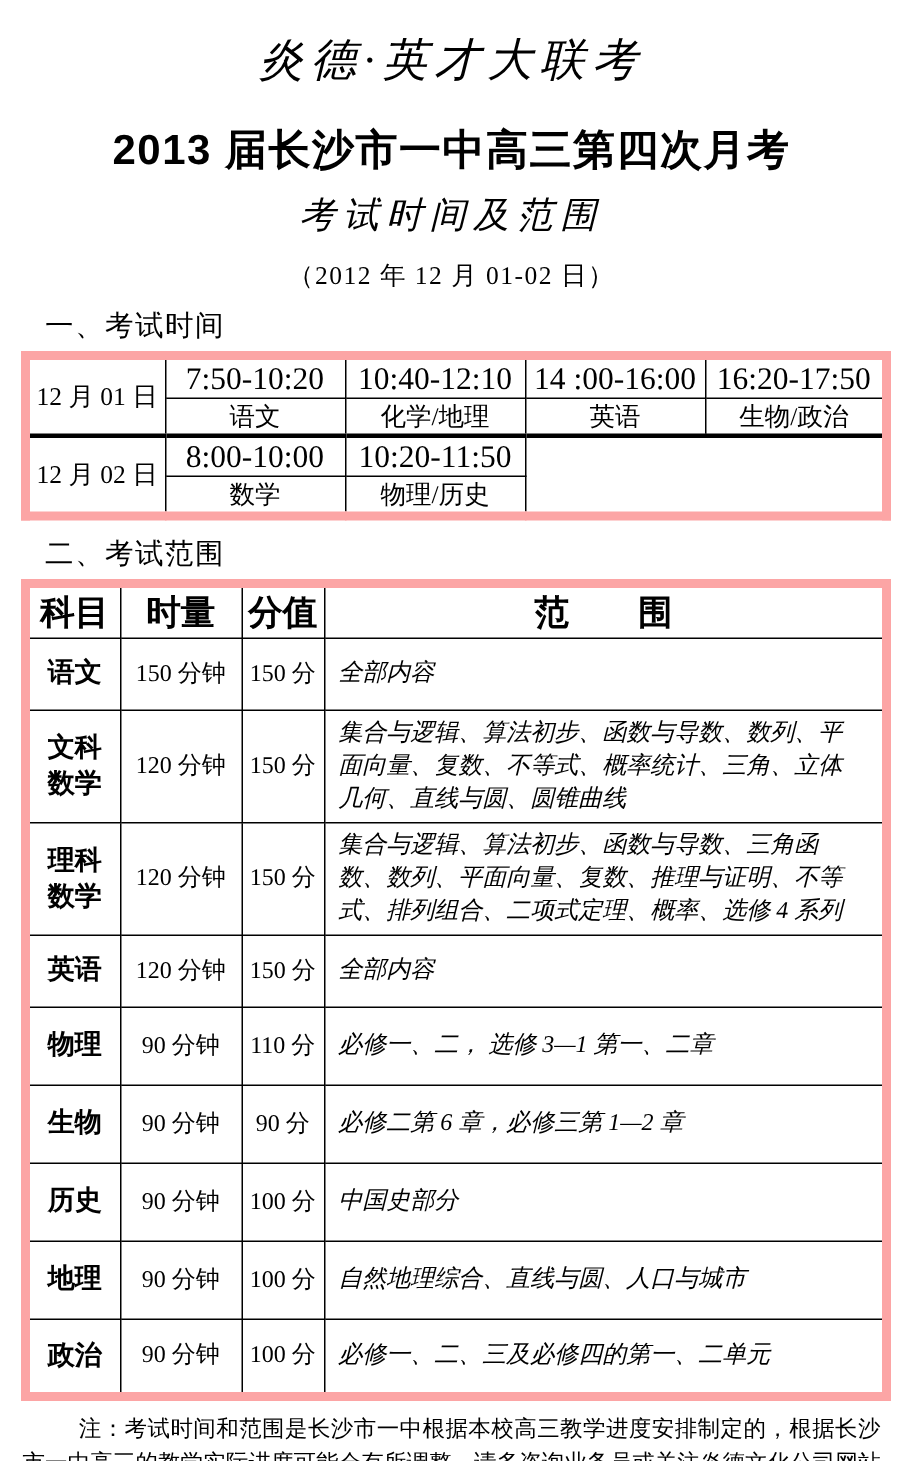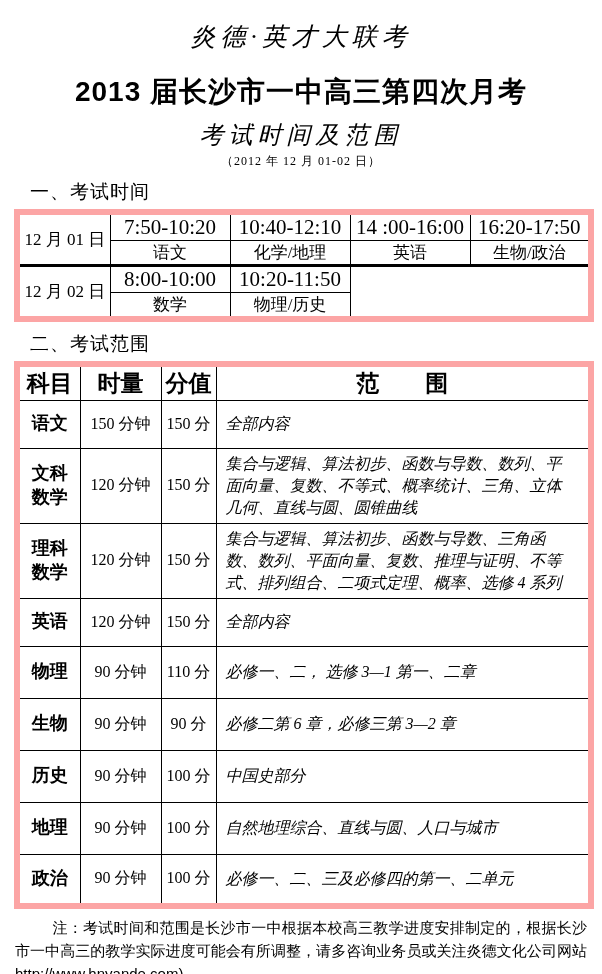--- a/index.html
+++ b/index.html
@@ -1,24 +1,24 @@
 <!DOCTYPE html>
 <html><head>
 <meta charset="utf-8">
 <style>
   * { box-sizing: border-box; margin: 0; padding: 0; }
   html, body { width: 602px; height: 974px; background: #ffffff; color: #000000; overflow: hidden; }
   body { font-family: "Liberation Serif", "DejaVu Serif", serif; }
   .page { width: 602px; height: 974px; padding: 16px 14px 0 14px; }
 
-  .brand   { text-align: center; font-size: 25px; font-style: italic; letter-spacing: 5px; margin-top: 4px; }
+  .brand   { text-align: center; font-size: 30px; font-style: italic; letter-spacing: 5px; margin-top: 4px; }
   .title   { text-align: center; font-size: 28px; font-weight: bold; letter-spacing: 1px;
              font-family: "Liberation Sans", "DejaVu Sans", sans-serif; margin-top: 20px; }
   .subtitle{ text-align: center; font-size: 24px; font-style: italic; letter-spacing: 5px; margin-top: 8px; }
-  .dateline{ text-align: center; font-size: 12px; margin-top: 2px; letter-spacing: 1px; }
+  .dateline{ text-align: center; font-size: 17px; margin-top: 13px; letter-spacing: 1px; }
 
   .sec-heading { font-size: 19px; margin: 9px 0 4px 16px; letter-spacing: 1px; }
 
   table { border-collapse: collapse; table-layout: fixed; width: 574px; }
   table { border: 6px solid #fca5a5; }
   td, th { border: 1px solid #000; overflow: hidden; }
 
   
   .t1 td { text-align: center; vertical-align: middle; font-size: 17px; }
   .t1 .time { font-size: 21px; }
@@ -125,21 +125,21 @@
     <tr style="height:52px">
       <td class="subj">物理</td>
       <td class="dur">90 分钟</td>
       <td class="score">110 分</td>
       <td class="scope">必修一、二， 选修 3—1 第一、二章</td>
     </tr>
     <tr style="height:52px">
       <td class="subj">生物</td>
       <td class="dur">90 分钟</td>
       <td class="score">90 分</td>
-      <td class="scope">必修二第 6 章，必修三第 3—2 章</td>
+      <td class="scope">必修二第 6 章，必修三第 1—2 章</td>
     </tr>
     <tr style="height:52px">
       <td class="subj">历史</td>
       <td class="dur">90 分钟</td>
       <td class="score">100 分</td>
       <td class="scope">中国史部分</td>
     </tr>
     <tr style="height:52px">
       <td class="subj">地理</td>
       <td class="dur">90 分钟</td>

